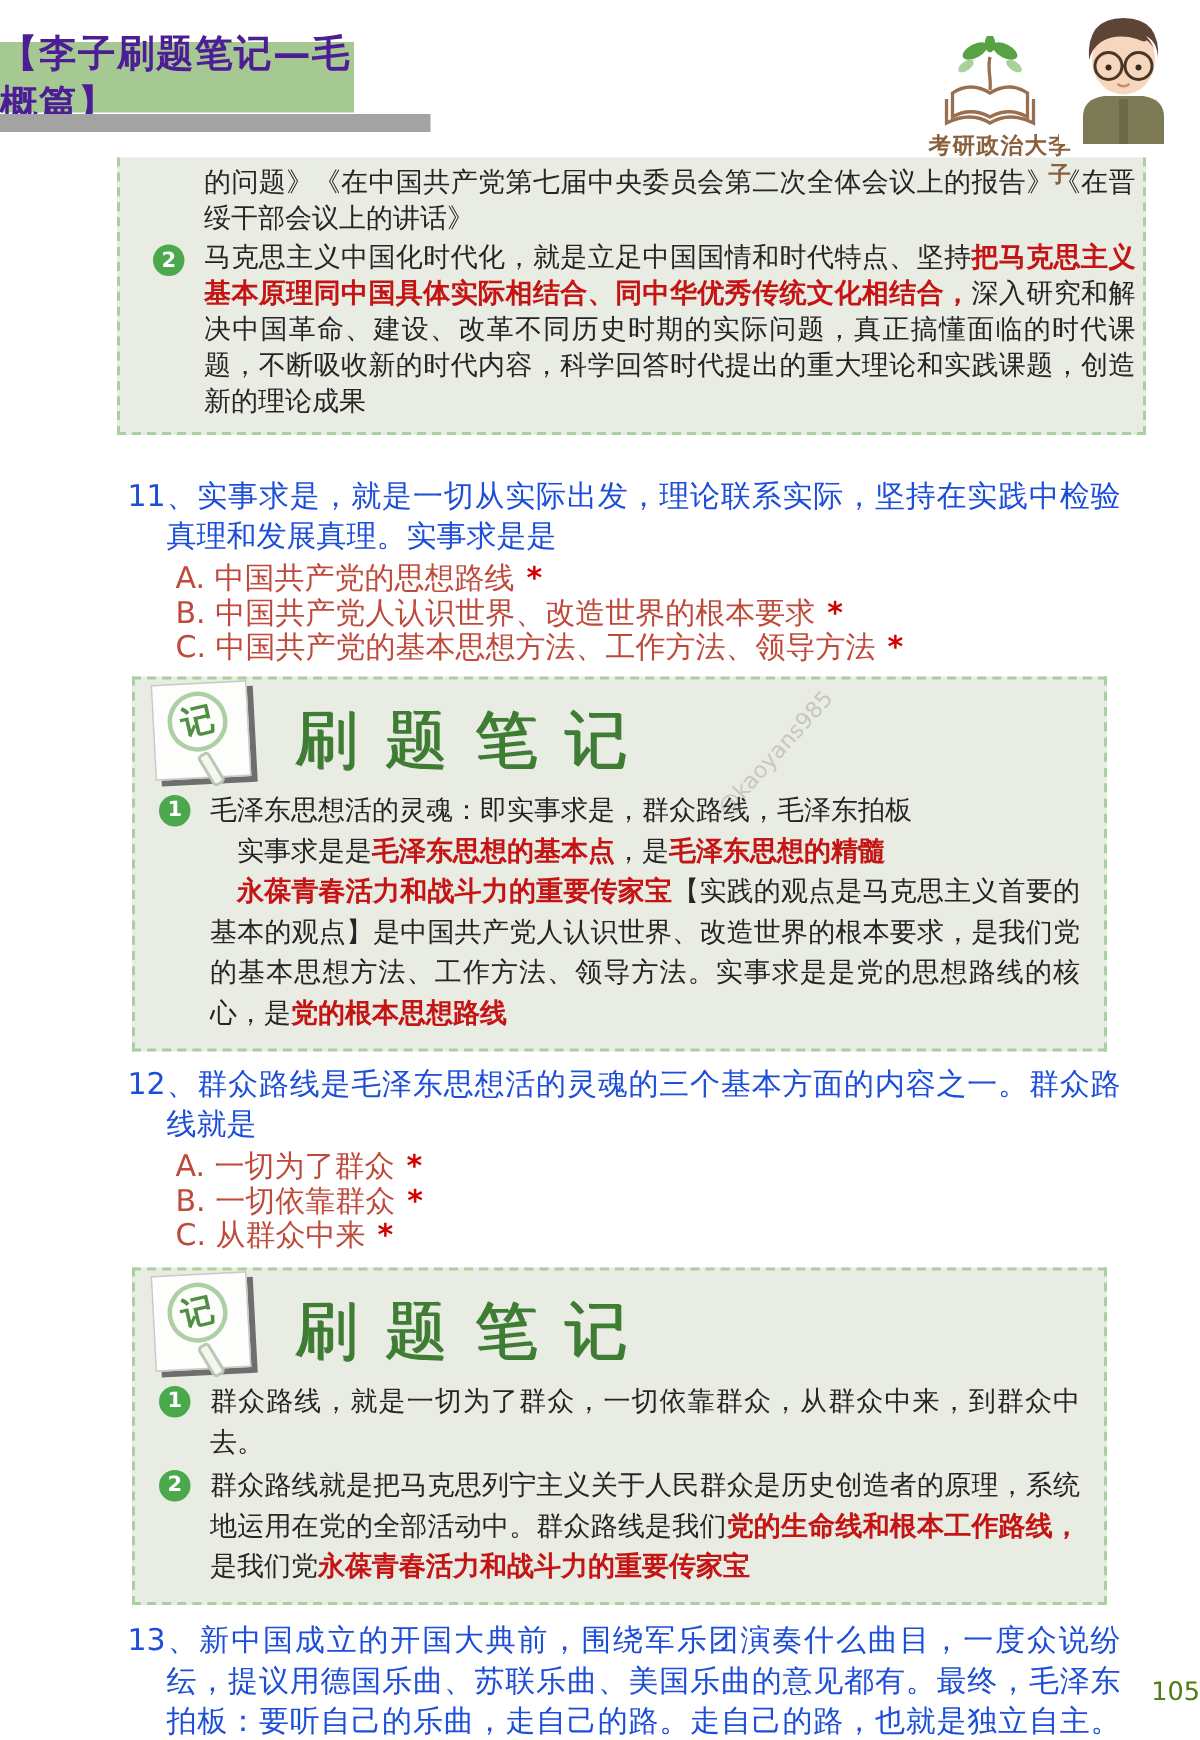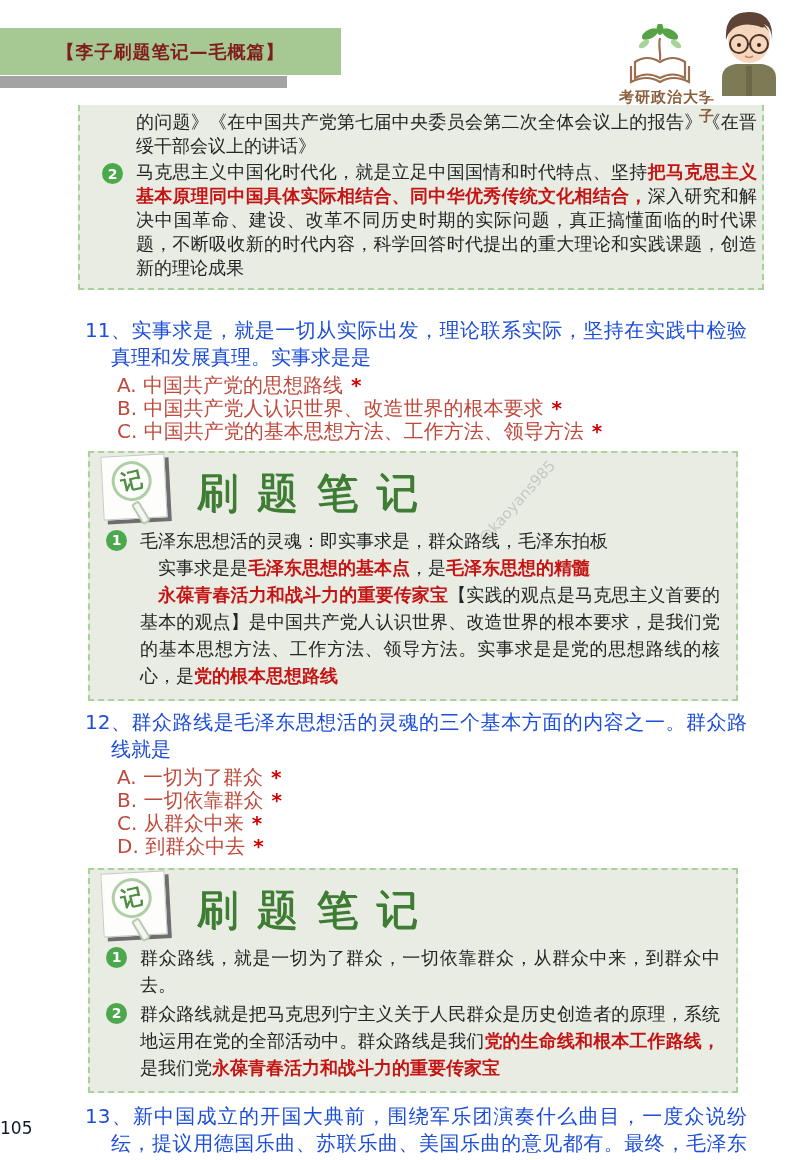--- a/index.html
+++ b/index.html
@@ -5,23 +5,23 @@
   * { margin:0; padding:0; box-sizing:border-box; }
   body { background:#cfcfcf; font-family:"DejaVu Sans", sans-serif; }
   .page {
     position:relative; width:800px; height:1160px; margin:0 auto;
     background:#ffffff; overflow:hidden;
     font-family:"DejaVu Sans", sans-serif;
     color:#252525;
   }
   
   .hdr-green {
-    position:absolute; left:0; top:28px; width:341px; height:47px;
+    position:absolute; left:0; top:28px; width:236px; height:47px;
     background:#a6c893; display:flex; align-items:center; justify-content:center;
-    color:#7f1d1d; font-size:18px; font-weight:bold; letter-spacing:1px;
+    color:#4c1d95; font-size:25px; font-weight:bold; letter-spacing:1px;
   }
   .hdr-shadow {
     position:absolute; left:0; top:76px; width:287px; height:12px;
     background:#a3a3a3;
   }
   .brand { position:absolute; left:605px; top:24px; width:110px; height:88px; text-align:right; }
   .brand-logo { display:block; margin:0 auto; }
   .brand-name { display:block; margin-top:2px; font-size:15px; font-weight:bold; color:#8a5f3c; letter-spacing:1px; }
   .avatar { position:absolute; left:706px; top:4px; width:86px; height:92px; }
   
@@ -76,21 +76,21 @@
     color:#3f7d35; font-size:42px; font-weight:normal; letter-spacing:18px;
     text-shadow:1px 1px 0 #3f7d35;
   }
   .notes-body { font-size:18px; line-height:27px; }
   .sub-p { text-indent:1.0em; }
   .watermark {
     position:absolute; color:rgba(140,140,140,0.38); font-size:15px;
     transform:rotate(-48deg); pointer-events:none; white-space:nowrap;
   }
   
-  .page-num { position:absolute; left:0; top:1118px; width:100%; text-align:left; font-size:17px; color:#0f172a; }
+  .page-num { position:absolute; left:0; top:1118px; width:100%; text-align:right; font-size:17px; color:#4d7c0f; }
   .spacer-27 { height:27px; } .spacer-8 { height:8px; } .spacer-10 { height:10px; }
 </style>
 </head>
 <body>
 
 <div class="page">
 
   <div class="hdr-green">【李子刷题笔记—毛概篇】</div>
   <div class="hdr-shadow"></div>
 
@@ -174,21 +174,20 @@
   </div>
 
   <div class="spacer-8"></div>
 
   <div class="question">
     <div class="q-stem"><span class="q-num">12、</span><span>群众路线是毛泽东思想活的灵魂的三个基本方面的内容之一。群众路线就是</span></div>
     <div class="options">
       <div class="opt"><span>A.</span> <span>一切为了群众</span><span class="opt-star">*</span></div>
       <div class="opt"><span>B.</span> <span>一切依靠群众</span><span class="opt-star">*</span></div>
       <div class="opt"><span>C.</span> <span>从群众中来</span><span class="opt-star">*</span></div>
-      <div class="opt"><span>D.</span> <span>到群众中去</span><span class="opt-star">*</span></div>
     </div>
   </div>
 
   <div class="spacer-10"></div>
 
   <div class="notes-box">
     <div class="notes-hdr">
       <div class="note-badge">
         <div class="mag-circle">记</div>
         <div class="mag-handle"></div>

